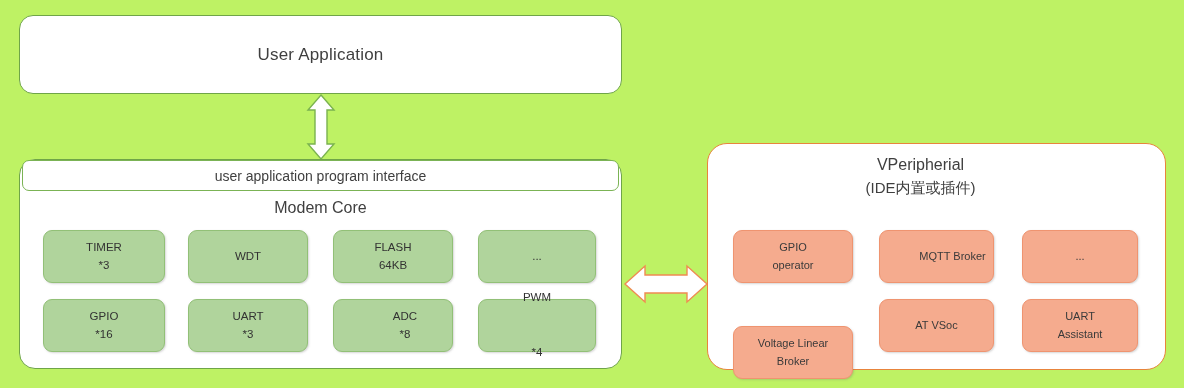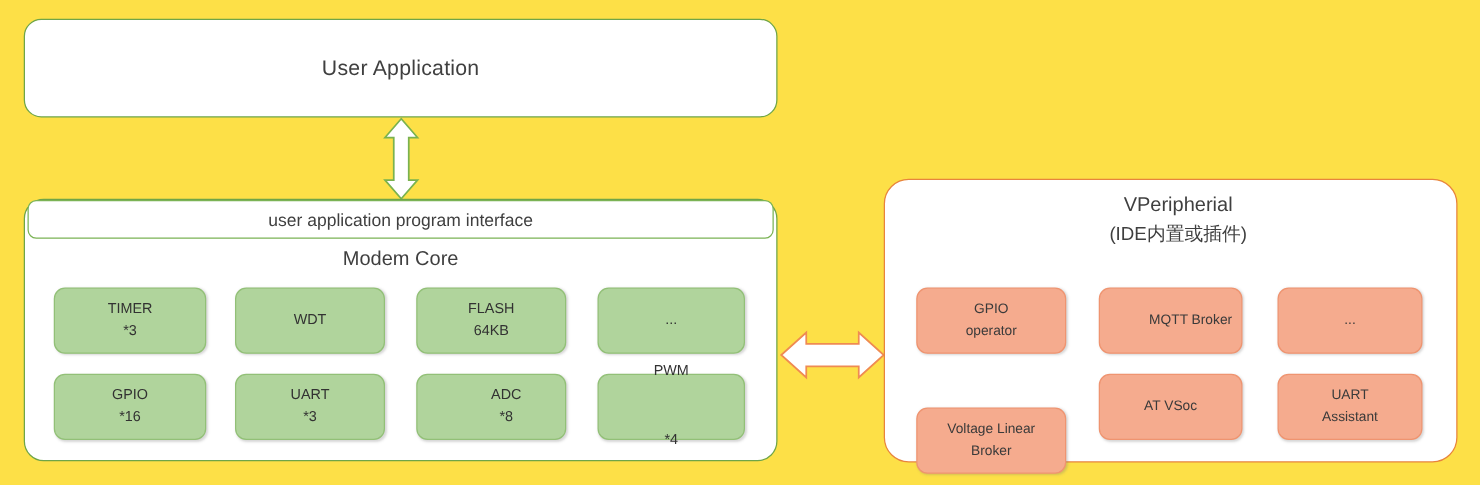--- a/index.html
+++ b/index.html
@@ -8,21 +8,21 @@
     background: #ffffff;
   }
   body {
     font-family: "Liberation Sans", sans-serif;
     color: #404040;
   }
   #canvas {
     position: relative;
     width: 1184px;
     height: 388px;
-    background: #fde047;
+    background: #bef264;
     overflow: hidden;
   }
 
   
   .panel-outline {
     position: absolute;
     box-sizing: border-box;
     background: #ffffff;
   }
   #user-app-box {
@@ -129,21 +129,21 @@
   #vperi-box {
     left: 707px;
     top: 143px;
     width: 459px;
     height: 227px;
     border: 1.3px solid #e8843c;
     border-radius: 20px;
   }
   #vperi-title {
     position: absolute;
-    left: 713px;
+    left: 691px;
     top: 153px;
     width: 459px;
     text-align: center;
     font-size: 16px;
     color: #3f3f3f;
     line-height: 1.5;
   }
   #vperi-title .sub { font-size: 15px; }
 </style>
 </head>

